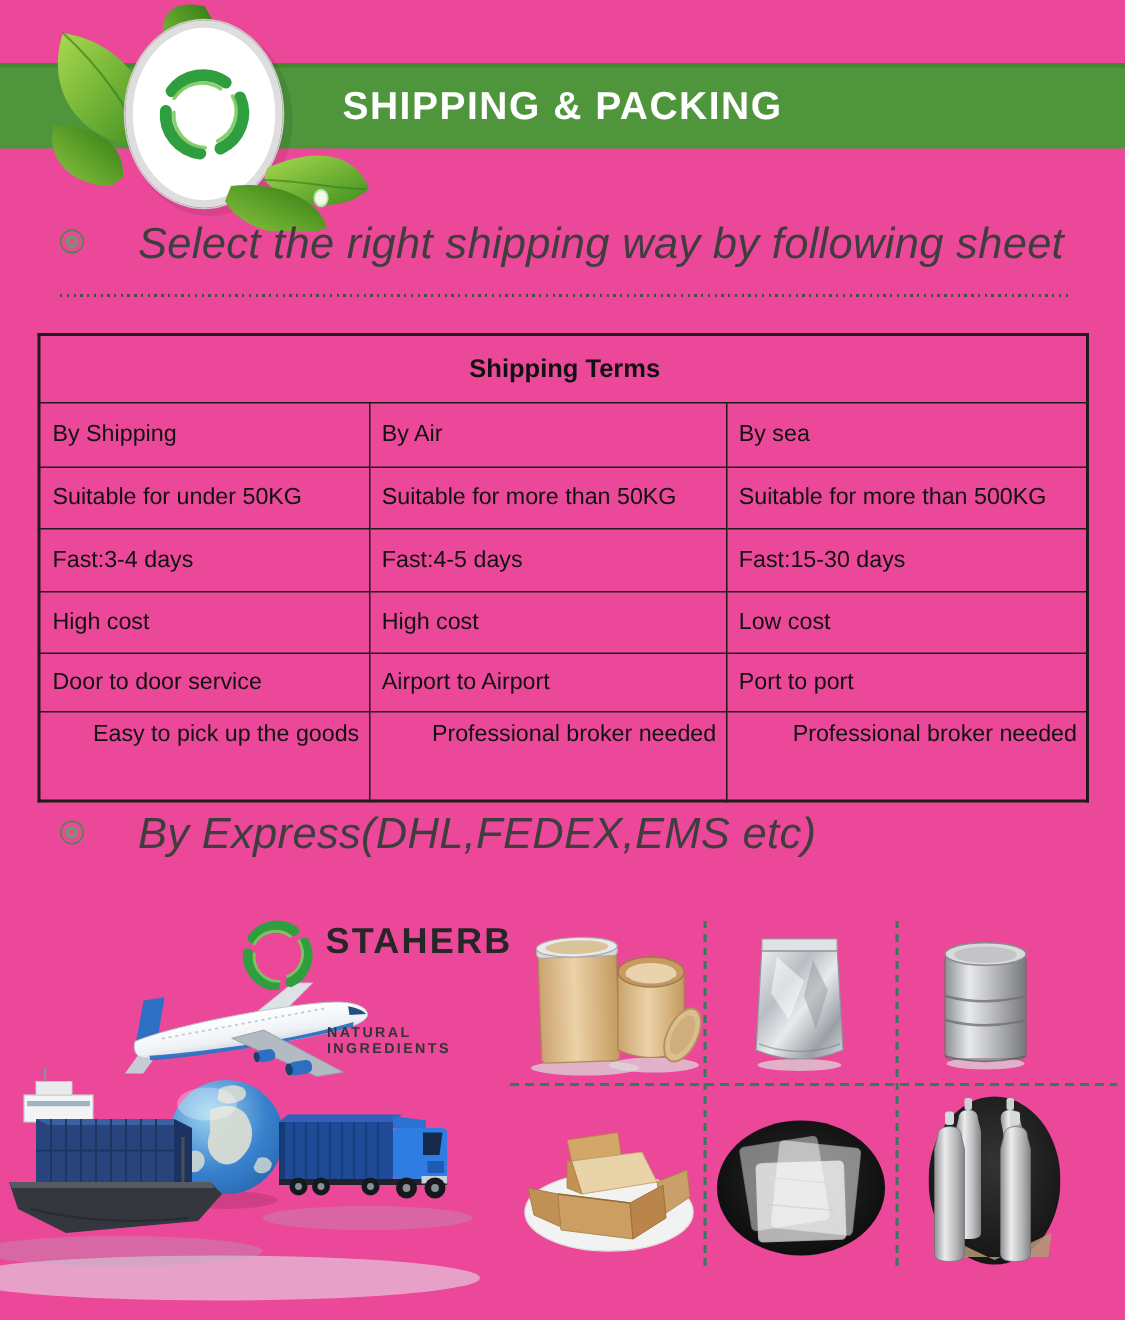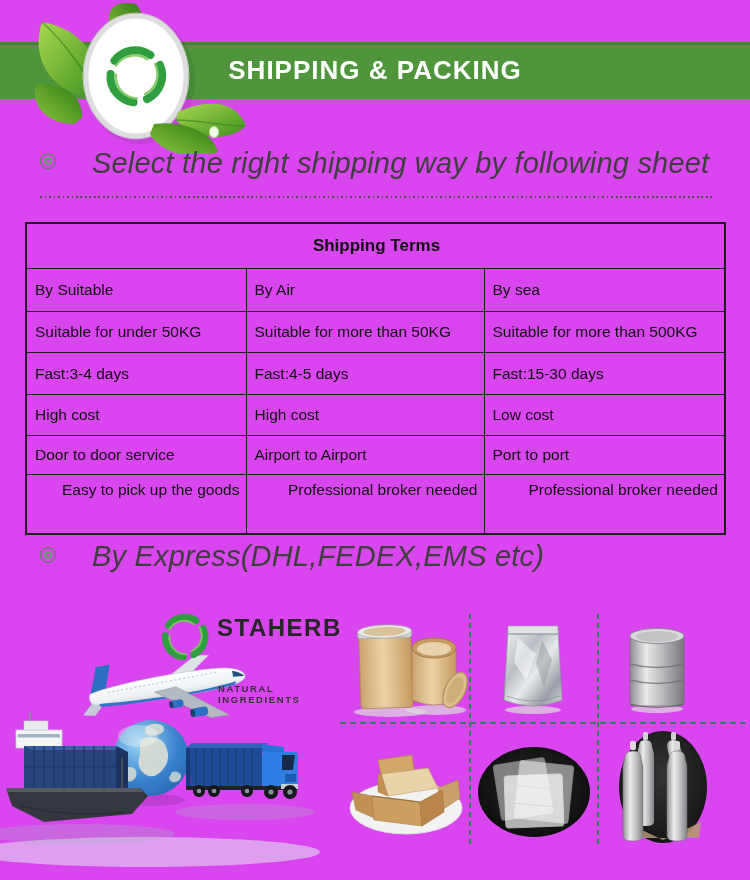--- a/index.html
+++ b/index.html
@@ -1,16 +1,16 @@
 <!DOCTYPE html>
 <html><head>
 <meta charset="utf-8">
 <style>
   html,body{margin:0;padding:0;background:#ffffff;}
-  #stage{position:relative;width:750px;height:880px;background:#d946ef;overflow:hidden;
+  #stage{position:relative;width:750px;height:880px;background:#ec4899;overflow:hidden;
          font-family:"Liberation Sans", sans-serif;}
 
   
   .banner{position:absolute;left:0;top:42px;width:750px;height:57px;background:#4f953c;
           border-top:3px solid #458631;box-sizing:border-box;}
   .banner-title{position:absolute;left:0;top:42px;width:750px;height:57px;line-height:57px;
           text-align:center;color:#ffffff;font-size:26px;font-weight:bold;letter-spacing:1px;}
   .logo-cluster{position:absolute;left:28px;top:2px;width:232px;height:152px;}
 
   
@@ -113,21 +113,21 @@
           <col style="width:238px">
           <col style="width:241px">
         </colgroup>
       <thead>
         <tr>
             <th colspan="3">Shipping Terms</th>
           </tr>
       </thead>
       <tbody>
         <tr class="r0">
-          <td>By Suitable</td>
+          <td>By Shipping</td>
           <td>By Air</td>
           <td>By sea</td>
         </tr>
         <tr class="r1">
           <td>Suitable for under 50KG</td>
           <td>Suitable for more than 50KG</td>
           <td>Suitable for more than 500KG</td>
         </tr>
         <tr class="r2">
           <td>Fast:3-4 days</td>

